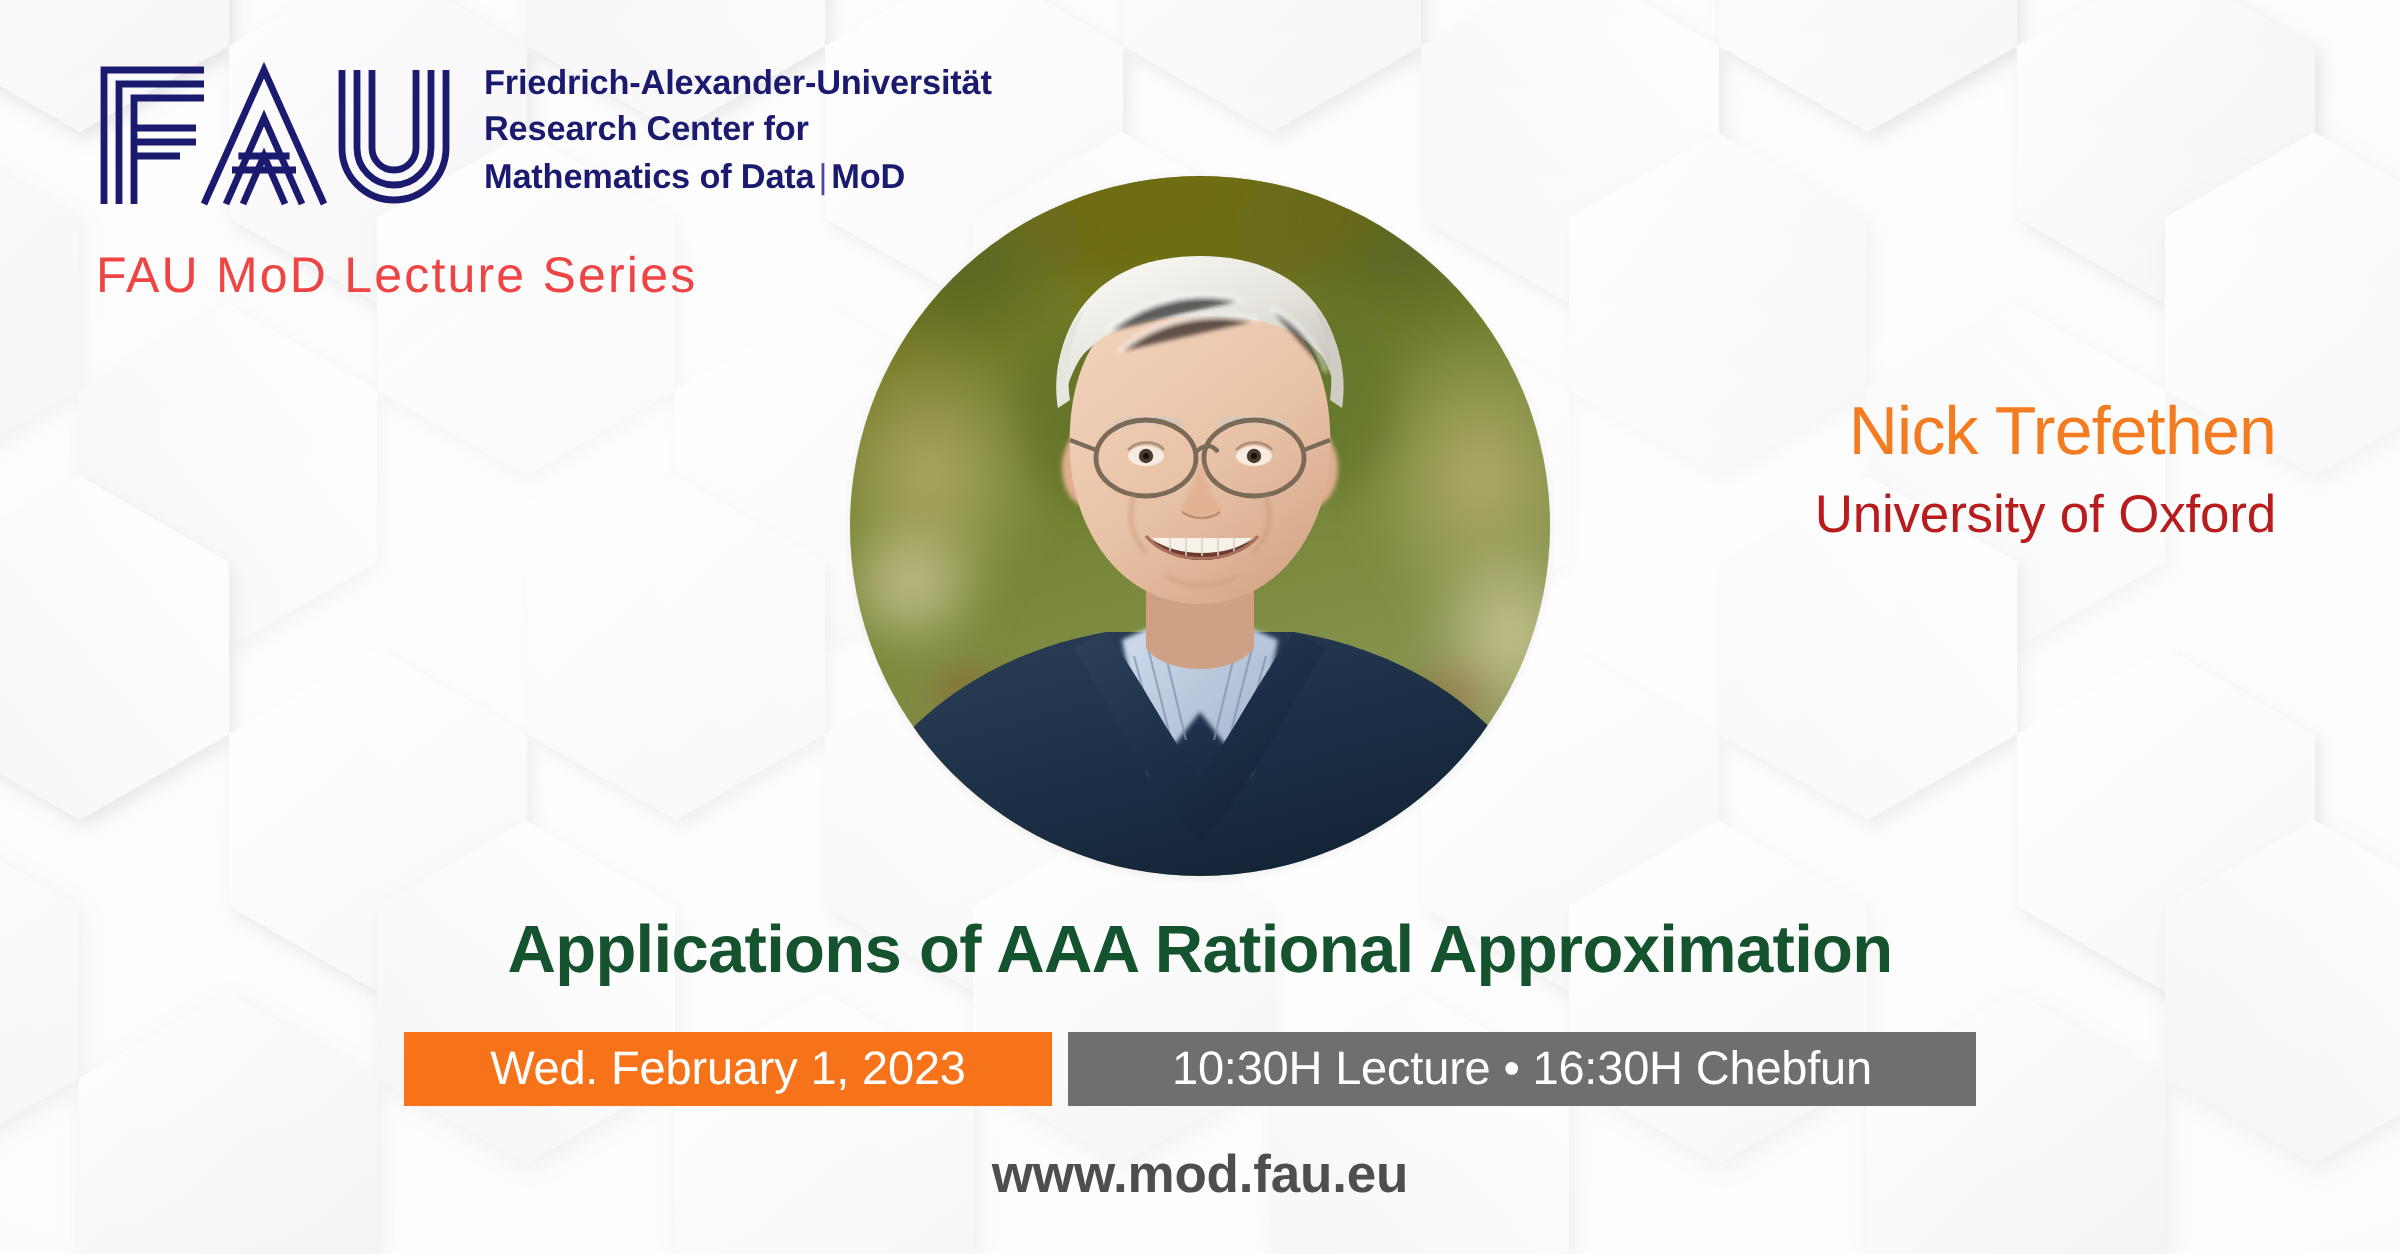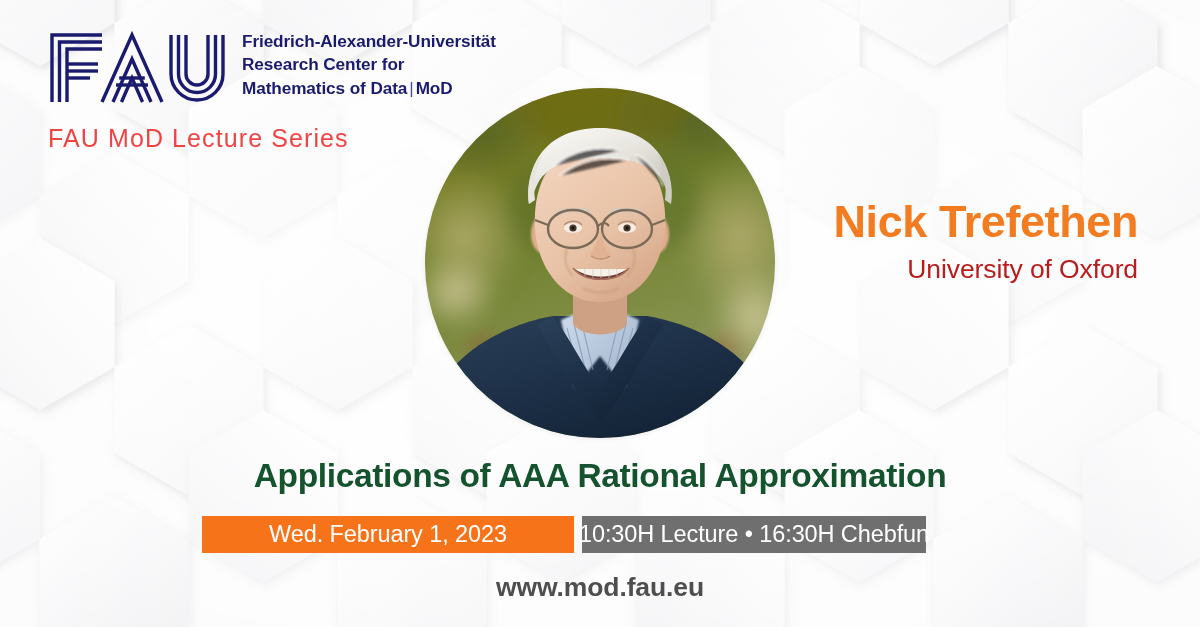--- a/index.html
+++ b/index.html
@@ -86,22 +86,22 @@
   
   #speaker-block {
     position: absolute;
     right: 62px;
     top: 198px;
     z-index: 5;
     text-align: right;
   }
   #speaker-name {
     color: #f47c20;
-    font-size: 45px;
-    font-weight: bold;
+    font-size: 34px;
+    font-weight: normal;
     letter-spacing: -0.4px;
     line-height: 1.08;
     white-space: nowrap;
   }
   #speaker-affil {
     color: #b91c1c;
     font-size: 26.5px;
     font-weight: normal;
     margin-top: 7px;
     letter-spacing: -0.1px;
@@ -138,22 +138,22 @@
     height: 37px;
     display: flex;
     align-items: center;
     justify-content: center;
     color: #ffffff;
     font-size: 23.5px;
     font-weight: normal;
     white-space: nowrap;
     letter-spacing: -0.1px;
   }
-  #date-bar { background: #f6731a; width: 372px; }
-  #time-bar { background: #6f6f6f; width: 344px; }
+  #date-bar { background: #f6731a; width: 324px; }
+  #time-bar { background: #6f6f6f; width: 454px; }
 
   
   #site-url {
     position: absolute;
     left: 0;
     right: 0;
     top: 572px;
     z-index: 5;
     text-align: center;
     color: #4e4e4e;

